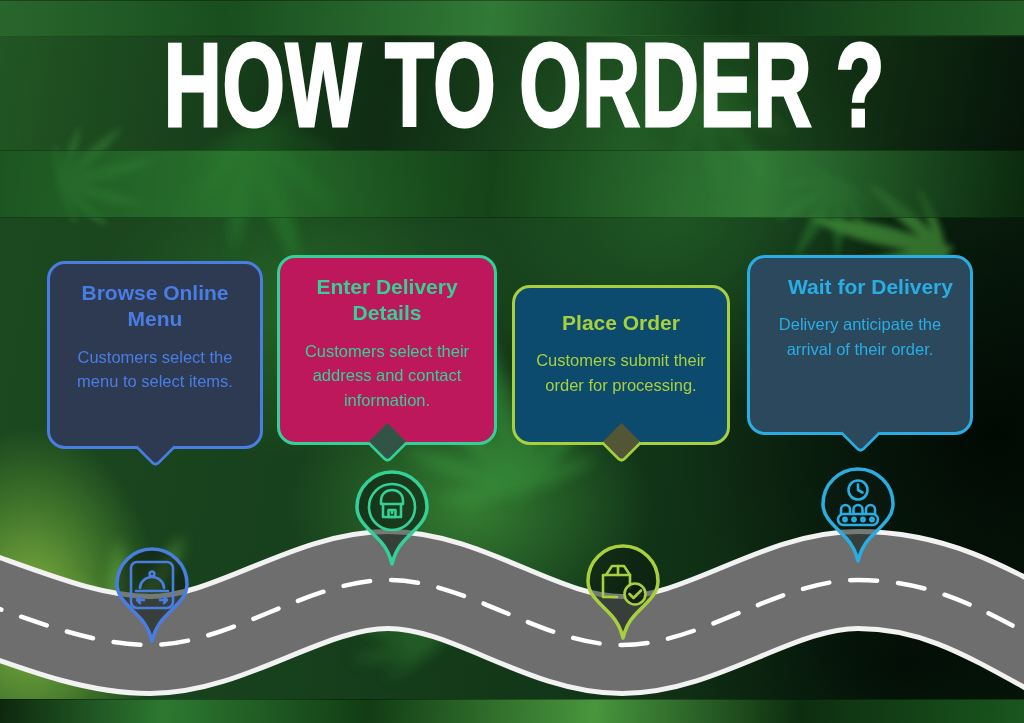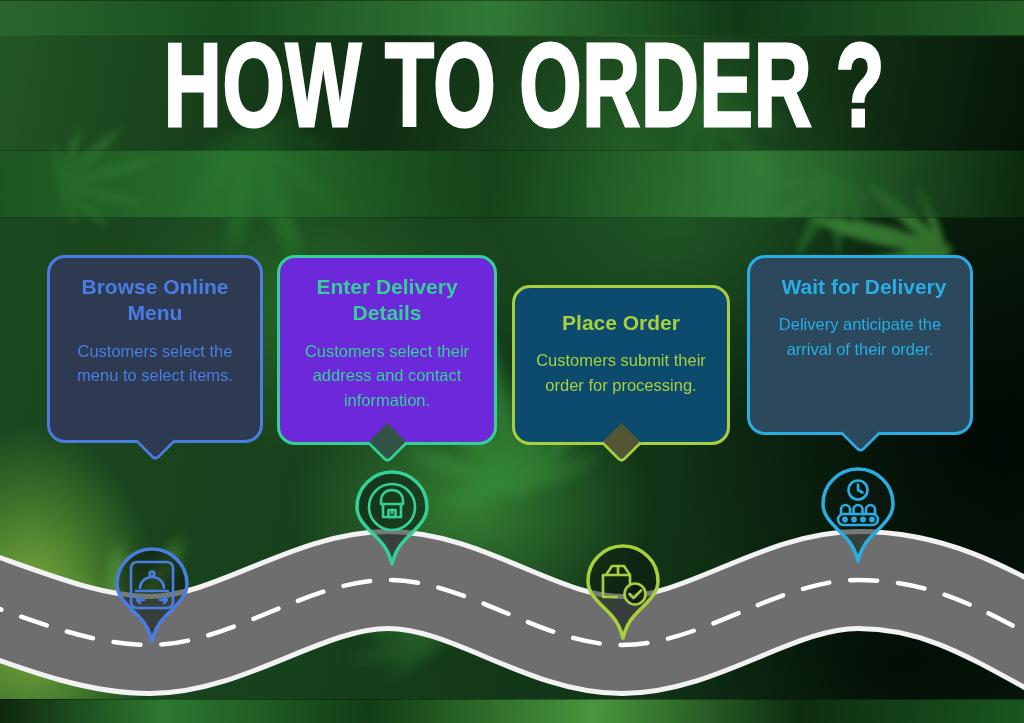--- a/index.html
+++ b/index.html
@@ -42,34 +42,34 @@
     white-space:nowrap;
   }
   
   .card{position:absolute;border-radius:18px;border:3px solid;box-sizing:border-box;padding:14px 12px 10px;}
   .card::after{
     content:"";position:absolute;width:26px;height:26px;left:50%;bottom:-16px;margin-left:-14px;
     transform:rotate(45deg);border-style:solid;border-width:0 3px 3px 0;border-radius:0 0 6px 0;
   }
   .card-title{font-weight:bold;font-size:21px;line-height:1.25;text-align:center;margin:2px 4px 12px;}
   .card-desc{font-size:16.5px;line-height:1.5;text-align:center;margin:0 2px;}
-  .card1{left:47px;top:255px;width:216px;height:188px;background:#2d3a52;border-color:#4a7de2;}
+  .card1{left:47px;top:261px;width:216px;height:188px;background:#2d3a52;border-color:#4a7de2;}
   .card1::after{background:#2d3a52;border-color:#4a7de2;}
   .card1 .card-title,.card1 .card-desc{color:#4a7de2;}
-  .card2{left:277px;top:255px;width:220px;height:190px;background:#6d28d9;border-color:#34d097;}
+  .card2{left:277px;top:255px;width:220px;height:190px;background:#be185d;border-color:#34d097;}
   .card2::after{background:#325446;border-color:#34d097;}
   .card2 .card-title,.card2 .card-desc{color:#34d097;}
   .card3{left:512px;top:285px;width:218px;height:160px;background:#0c4a6e;border-color:#a8cf3e;}
   .card3::after{background:#525634;border-color:#a8cf3e;}
   .card3 .card-title,.card3 .card-desc{color:#a8cf3e;}
   .card3 .card-title{margin-top:8px;}
   .card4{left:747px;top:255px;width:226px;height:180px;background:#2b485c;border-color:#29ade3;}
   .card4::after{background:#2b485c;border-color:#29ade3;}
   .card4 .card-title,.card4 .card-desc{color:#29ade3;}
-  .card4 .card-title{text-align:center;margin-left:12px;}
+  .card4 .card-title{text-align:left;margin-left:26px;}
   
   .road-svg{position:absolute;inset:0;}
   
   .pin{position:absolute;width:90px;height:110px;}
   .pin svg{display:block;}
   .pin-blue{color:#4a7de2;left:107px;top:543px;}
   .pin-mint{color:#34d097;left:347px;top:466px;}
   .pin-lime{color:#a8cf3e;left:578px;top:540px;}
   .pin-cyan{color:#29ade3;left:813px;top:463px;}
 </style>

